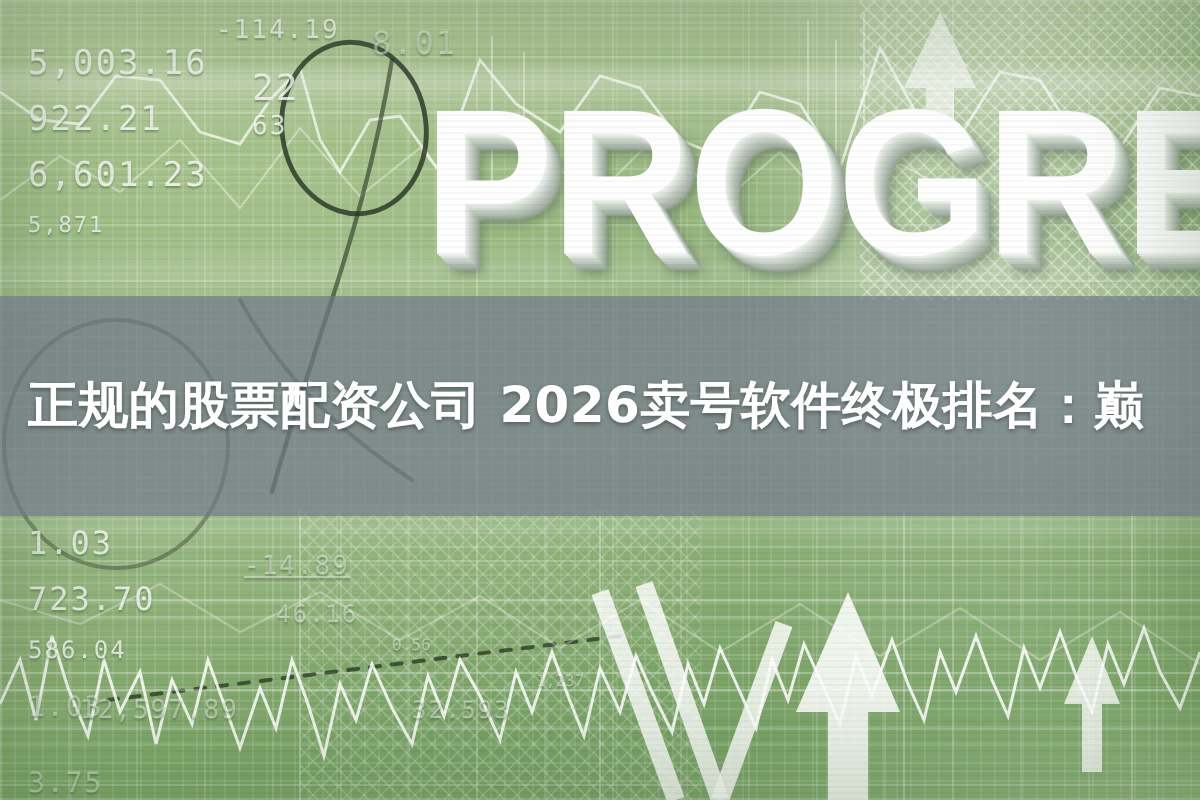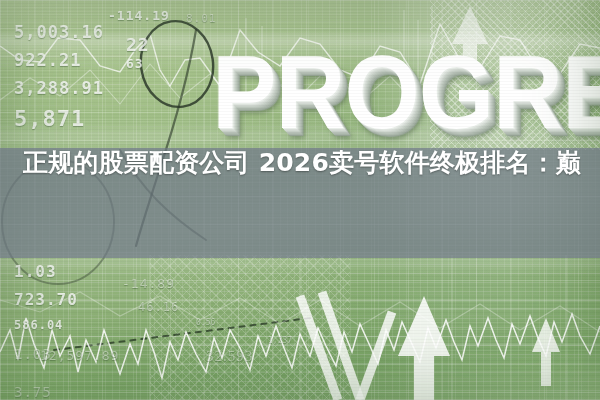--- a/index.html
+++ b/index.html
@@ -88,21 +88,21 @@
     top:0; height:150px;
     background-image: repeating-linear-gradient(to bottom, rgba(255,255,255,.14) 0 1px, transparent 1px 11px);
     opacity:.5;
   }
 
   
   .ghost-num {
     position:absolute;
     font-family:"DejaVu Sans Mono", monospace;
     color:rgba(255,255,255,.80);
-    font-weight:700;
+    font-weight:400;
     letter-spacing:1px;
     white-space:nowrap;
     text-shadow:0 1px 1px rgba(60,90,50,.45);
   }
   .ghost-num.dim { color:rgba(255,255,255,.45); font-weight:400; }
   .ghost-num.tiny { font-size:8px; letter-spacing:0; }
 
   
   svg.chart { position:absolute; inset:0; width:600px; height:400px; overflow:visible; }
 
@@ -133,21 +133,21 @@
   
   #headline-band {
     position:absolute;
     left:0; top:148px; width:600px; height:110px;
     background:rgba(108,122,130,.68);
     backdrop-filter:saturate(.4);
   }
   #headline-text {
     position:absolute;
     left:0; top:148px; width:600px; height:110px;
-    display:flex; flex-direction:row;
+    display:flex; flex-direction:column;
     align-items:center; justify-content:center;
     gap:20px;
     padding:0 10px;
   }
   .hl-line {
     color:#ffffff;
     font-family:"DejaVu Sans", sans-serif;
     font-weight:700;
     font-size:25px;
     line-height:30px;
@@ -239,44 +239,44 @@
     </g>
   </svg>
 
   <svg id="annot-ellipse" viewBox="0 0 78 92" aria-hidden="true">
     <ellipse cx="39" cy="46" rx="36" ry="43" fill="none" stroke="rgba(38,50,36,.80)" stroke-width="2.4" transform="rotate(-8 39 46)"></ellipse>
   </svg>
 
   <div id="ticker-left">
     <div class="ghost-num" style="left:14px;top:22px;font-size:17px;">5,003.16</div>
     <div class="ghost-num" style="left:14px;top:50px;font-size:17px;">922.21</div>
-    <div class="ghost-num" style="left:14px;top:78px;font-size:17px;">3,288.91</div>
-    <div class="ghost-num" style="left:14px;top:106px;font-size:22px;">5,871</div>
+    <div class="ghost-num" style="left:14px;top:78px;font-size:17px;">6,601.23</div>
+    <div class="ghost-num" style="left:14px;top:106px;font-size:11px;">5,871</div>
   </div>
 
   <div id="ticker-lower-left">
     <div class="ghost-num" style="left:14px;top:262px;font-size:16px;">1.03</div>
     <div class="ghost-num" style="left:14px;top:290px;font-size:16px;">723.70</div>
     <div class="ghost-num" style="left:14px;top:318px;font-size:12px;">586.04</div>
     <div class="ghost-num dim" style="left:14px;top:346px;font-size:14px;">1.03</div>
     <div class="ghost-num dim" style="left:14px;top:384px;font-size:14px;">3.75</div>
   </div>
 
   <div id="ticker-upper-right">
     <div class="ghost-num" style="left:108px;top:8px;font-size:13px;">-114.19</div>
     <div class="ghost-num" style="left:126px;top:34px;font-size:18px;">22</div>
     <div class="ghost-num" style="left:126px;top:56px;font-size:13px;">63</div>
-    <div class="ghost-num dim" style="left:186px;top:12px;font-size:11px;">8.01</div>
+    <div class="ghost-num dim" style="left:186px;top:12px;font-size:16px;">8.01</div>
   </div>
 
   <div id="ticker-scatter">
     <div class="ghost-num dim" style="left:40px;top:348px;font-size:13px;">12,597.89</div>
-    <div class="ghost-num dim" style="left:122px;top:276px;font-size:13px;">-14.89</div>
+    <div class="ghost-num dim" style="left:122px;top:276px;font-size:13px;text-decoration:underline;">-14.89</div>
     <div class="ghost-num dim" style="left:138px;top:300px;font-size:12px;">46.16</div>
-    <div class="ghost-num dim" style="left:206px;top:348px;font-size:15px;font-family:Liberation Serif, serif;">32.593</div>
+    <div class="ghost-num dim" style="left:206px;top:348px;font-size:12px;">32.593</div>
     <div class="ghost-num dim tiny" style="left:268px;top:336px;">1,237</div>
     <div class="ghost-num dim tiny" style="left:196px;top:318px;">0.56</div>
   </div>
 
   <div id="progress-word">PROGRESS</div>
 
   <div class="layer" id="film"></div>
   <div class="layer" id="vignette"></div>
 
   <div id="headline-band"></div>

